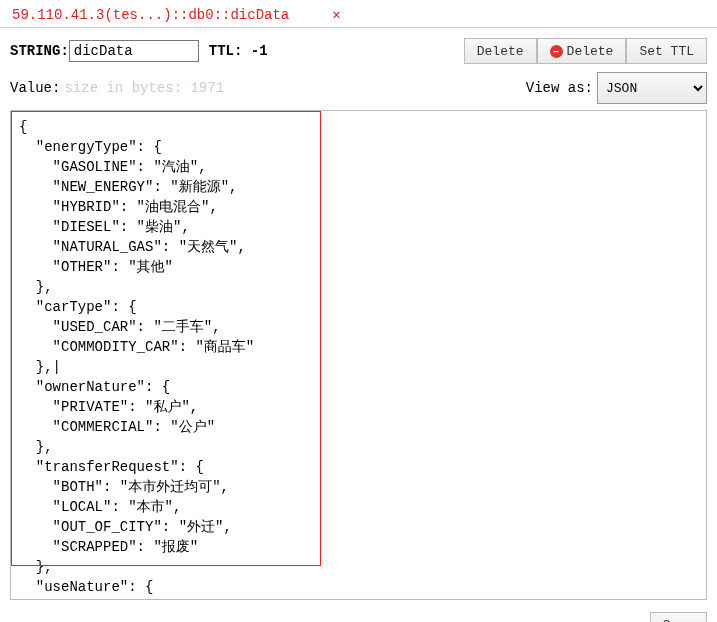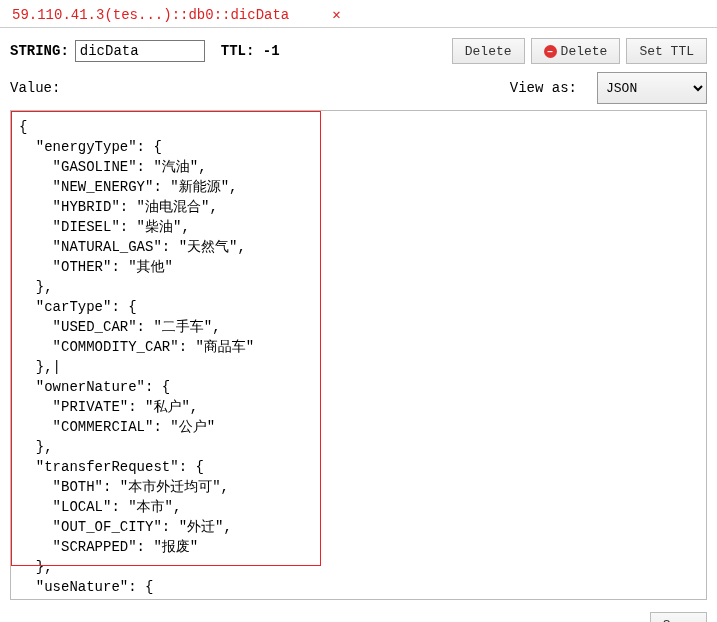--- a/index.html
+++ b/index.html
@@ -30,21 +30,21 @@
       margin-left: 6px;
       color: #d22;
       font-weight: bold;
       cursor: pointer;
       font-size: 14px;
     }
     .toolbar {
       display: flex;
       align-items: center;
       padding: 10px 10px 8px 10px;
-      gap: 6px;
+      gap: 0;
     }
     .label-strong {
       font-weight: bold;
       font-family: "Courier New", monospace;
       font-size: 14px;
     }
     input[type="text"] {
       font-family: "Courier New", monospace;
       font-size: 14px;
       padding: 10px 4px;
@@ -85,21 +85,21 @@
       font-weight: bold;
     }
     .value-row {
       display: flex;
       align-items: center;
       padding: 0 10px 6px 10px;
       font-family: "Courier New", monospace;
       font-size: 14px;
     }
     .value-size { color: #ccc; margin-left: 4px; }
-    .view-as-label { margin-right: 20px; }
+    .view-as-label { margin-right: 4px; }
     select {
       font-family: "Courier New", monospace;
       font-size: 13px;
       padding: 2px 4px;
       border: 1px solid #999;
       background: linear-gradient(#f8f8f8,#eaeaea);
       height: 32px;
       width: 110px;
     }
     .editor-wrap {
@@ -151,20 +151,21 @@
     <span class="spacer-flex"></span>
     <button class="btn">Delete</button>
     <button class="btn">
       <span class="delete-icon">–</span><span>Delete</span>
     </button>
     <button class="btn">Set TTL</button>
   </div>
 
   <div class="value-row">
     <span>Value:</span>
+    <span class="value-size">size in bytes: 1971</span>
     <span class="spacer-flex"></span>
     <span class="view-as-label">View as:</span>
     <select>
       <option>JSON</option>
     </select>
   </div>
 
   <div class="editor-wrap">
     <textarea class="editor" spellcheck="false" style="">{
   "energyType": {

